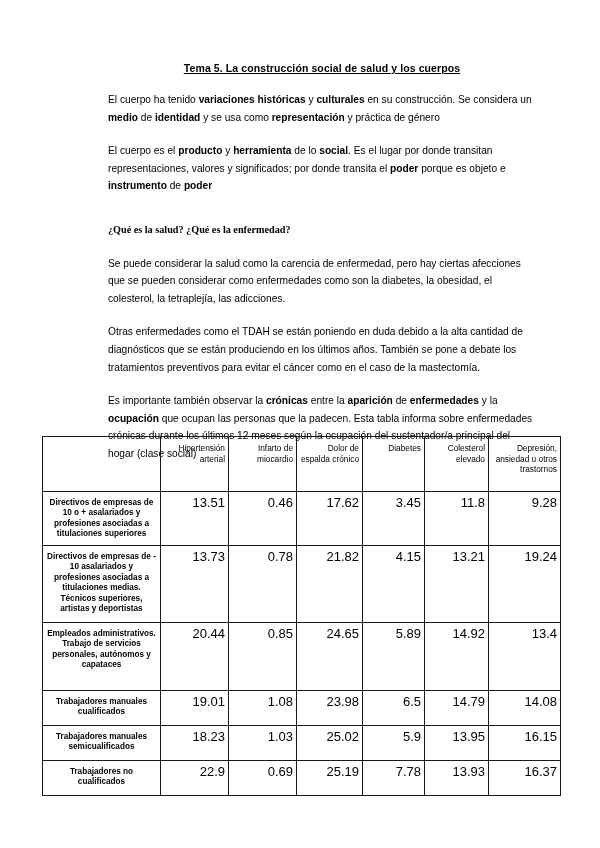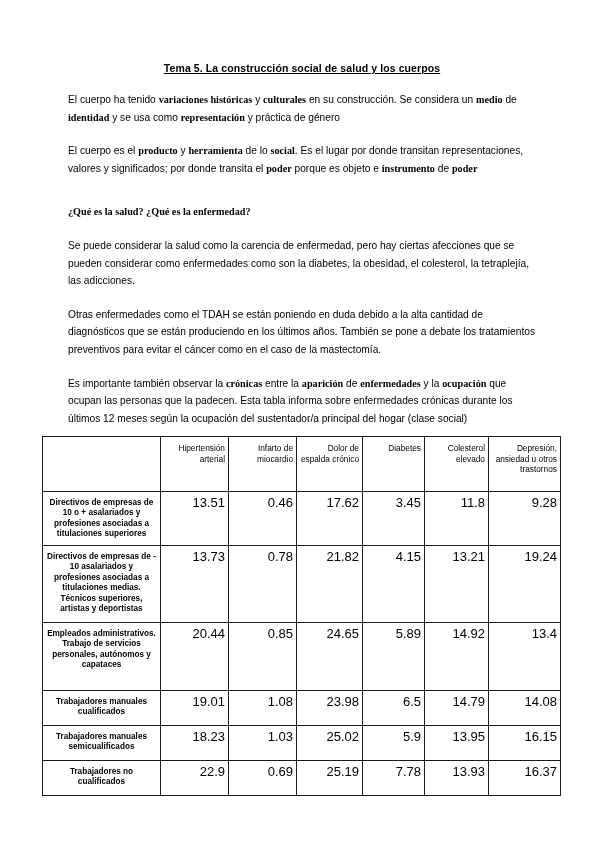--- a/index.html
+++ b/index.html
@@ -12,39 +12,39 @@
     height: 848px;
     font-family: "Liberation Sans", sans-serif;
     color: #000000;
     -webkit-font-smoothing: antialiased;
   }
   .page {
     position: relative;
     width: 600px;
     height: 848px;
     box-sizing: border-box;
-    padding: 62px 40px 0 68px;
+    padding: 62px 40px 0 108px;
   }
   .doc-title {
     text-align: center;
     font-size: 10.5px;
     font-weight: bold;
     text-decoration: underline;
     margin: 0 0 17px 0;
     letter-spacing: 0.1px;
     padding-right: 24px;
   }
   p.para {
     font-size: 10.2px;
     line-height: 17.6px;
     margin: 0 0 16px 0;
     text-align: left;
     padding-right: 22px;
   }
-  p.para b { font-weight: bold; font-family: Liberation Serif, serif; }
+  p.para b { font-weight: bold; }
   .section-q {
     font-size: 10.2px;
     font-weight: bold;
     margin: 26px 0 16px 0;
     line-height: 17.6px;
     font-family: Liberation Serif, serif;
   }
 
   
   .table-wrap {

